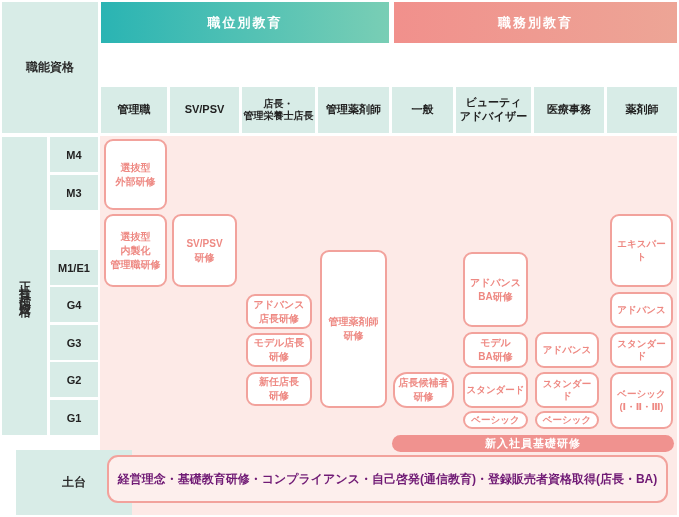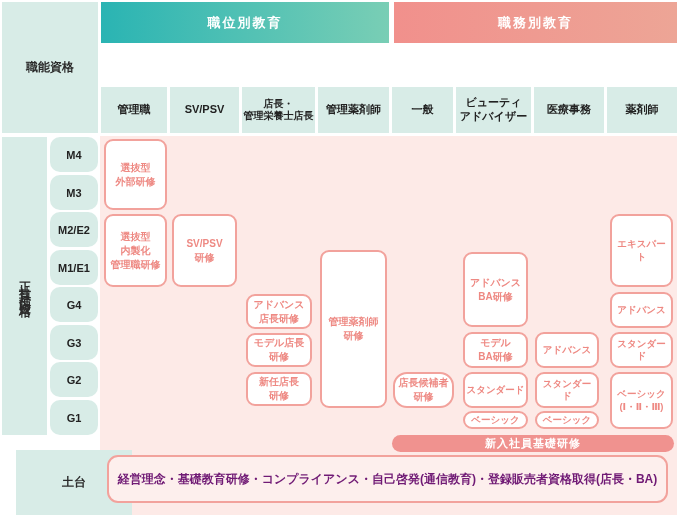--- a/index.html
+++ b/index.html
@@ -17,21 +17,21 @@
            font-weight:bold;font-size:12px;color:#2b2b2b;padding:0 12px;}
   .hdr{background:#d8ece7;display:flex;align-items:center;justify-content:center;
        color:#222;font-weight:bold;font-size:11px;line-height:1.25;text-align:center;
        white-space:pre-line;}
   .hdr.small{font-size:10px;}
   .content{background:#fdeae7;}
   .vlabel{background:#d8ece7;display:flex;align-items:center;justify-content:center;
           writing-mode:vertical-rl;text-orientation:upright;color:#2b2b2b;
           font-weight:bold;font-size:12px;letter-spacing:4px;}
   .grade{background:#d8ece7;display:flex;align-items:center;justify-content:center;
-         color:#222;font-weight:bold;font-size:11px;border-radius:10px;}
+         color:#222;font-weight:bold;font-size:11px;}
   .box{background:#ffffff;border:2px solid #f2a29c;border-radius:9px;color:#ee8983;
        font-weight:bold;font-size:10px;line-height:1.4;display:flex;align-items:center;
        justify-content:center;text-align:center;white-space:pre-line;padding:1px;}
   .pill{border-radius:999px;font-size:9.5px;padding:0;}
   .tight{font-size:9.5px;line-height:1.3;}
   .bar{background:#f0928f;border-radius:9px;color:#ffffff;font-weight:bold;font-size:11px;
        display:flex;align-items:center;justify-content:center;letter-spacing:1px;}
   .foundation-box{background:#fdefed;border:2px solid #f2a29c;border-radius:11px;
        color:#701a75;font-weight:bold;font-size:12px;display:flex;align-items:center;
        justify-content:center;text-align:center;}
@@ -57,21 +57,20 @@
 アドバイザー</div>
   <div class="abs hdr" style="left:534px;top:87px;width:70px;height:46px;">医療事務</div>
   <div class="abs hdr" style="left:607px;top:87px;width:70px;height:46px;">薬剤師</div>
 
   <div class="abs content" style="left:100px;top:136px;width:577px;height:379px;"></div>
 
   <div class="abs vlabel" style="left:2px;top:137px;width:45px;height:298px;">正社員社内資格</div>
 
   <div class="abs grade" style="left:50px;top:137px;width:48px;height:35px;">M4</div>
   <div class="abs grade" style="left:50px;top:175px;width:48px;height:35px;">M3</div>
-  <div class="abs grade" style="left:50px;top:212px;width:48px;height:35px;">M2/E2</div>
   <div class="abs grade" style="left:50px;top:250px;width:48px;height:35px;">M1/E1</div>
   <div class="abs grade" style="left:50px;top:287px;width:48px;height:35px;">G4</div>
   <div class="abs grade" style="left:50px;top:325px;width:48px;height:35px;">G3</div>
   <div class="abs grade" style="left:50px;top:362px;width:48px;height:35px;">G2</div>
   <div class="abs grade" style="left:50px;top:400px;width:48px;height:35px;">G1</div>
 
   <div class="abs mint" style="left:16px;top:450px;width:116px;height:65px;">土台</div>
 
   <div class="abs box" style="left:104px;top:139px;width:63px;height:71px;">選抜型
 外部研修</div>

